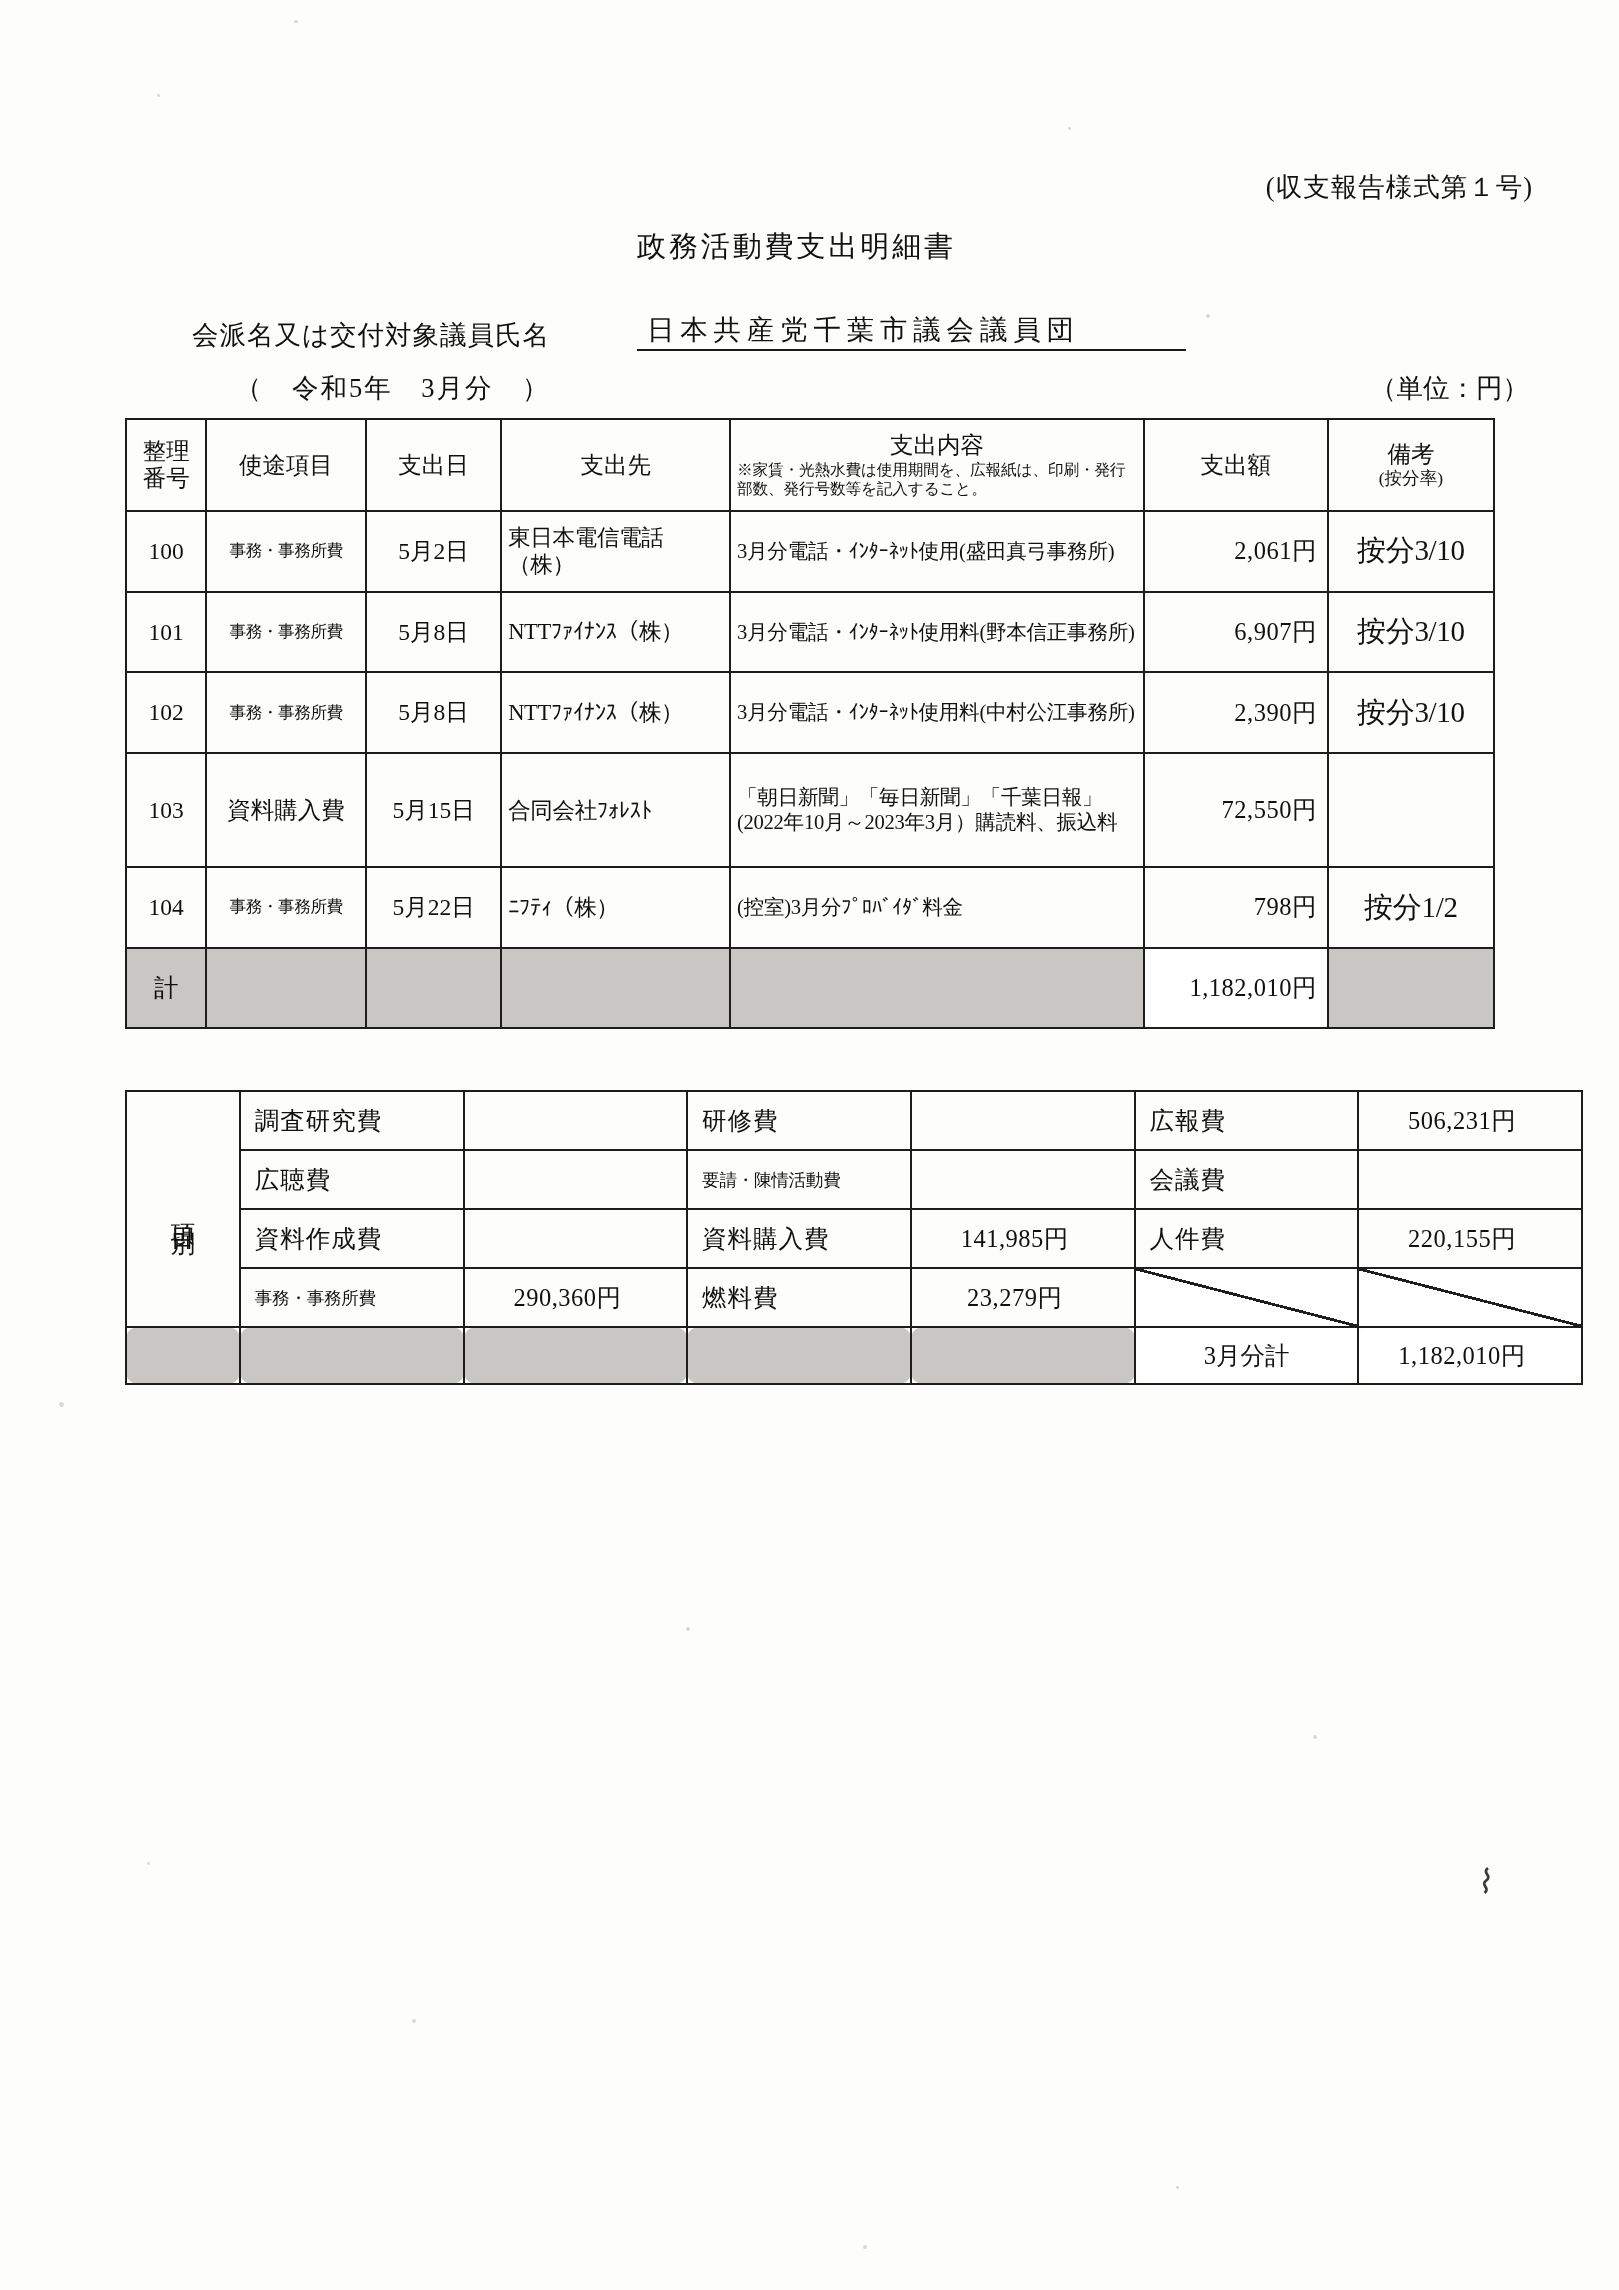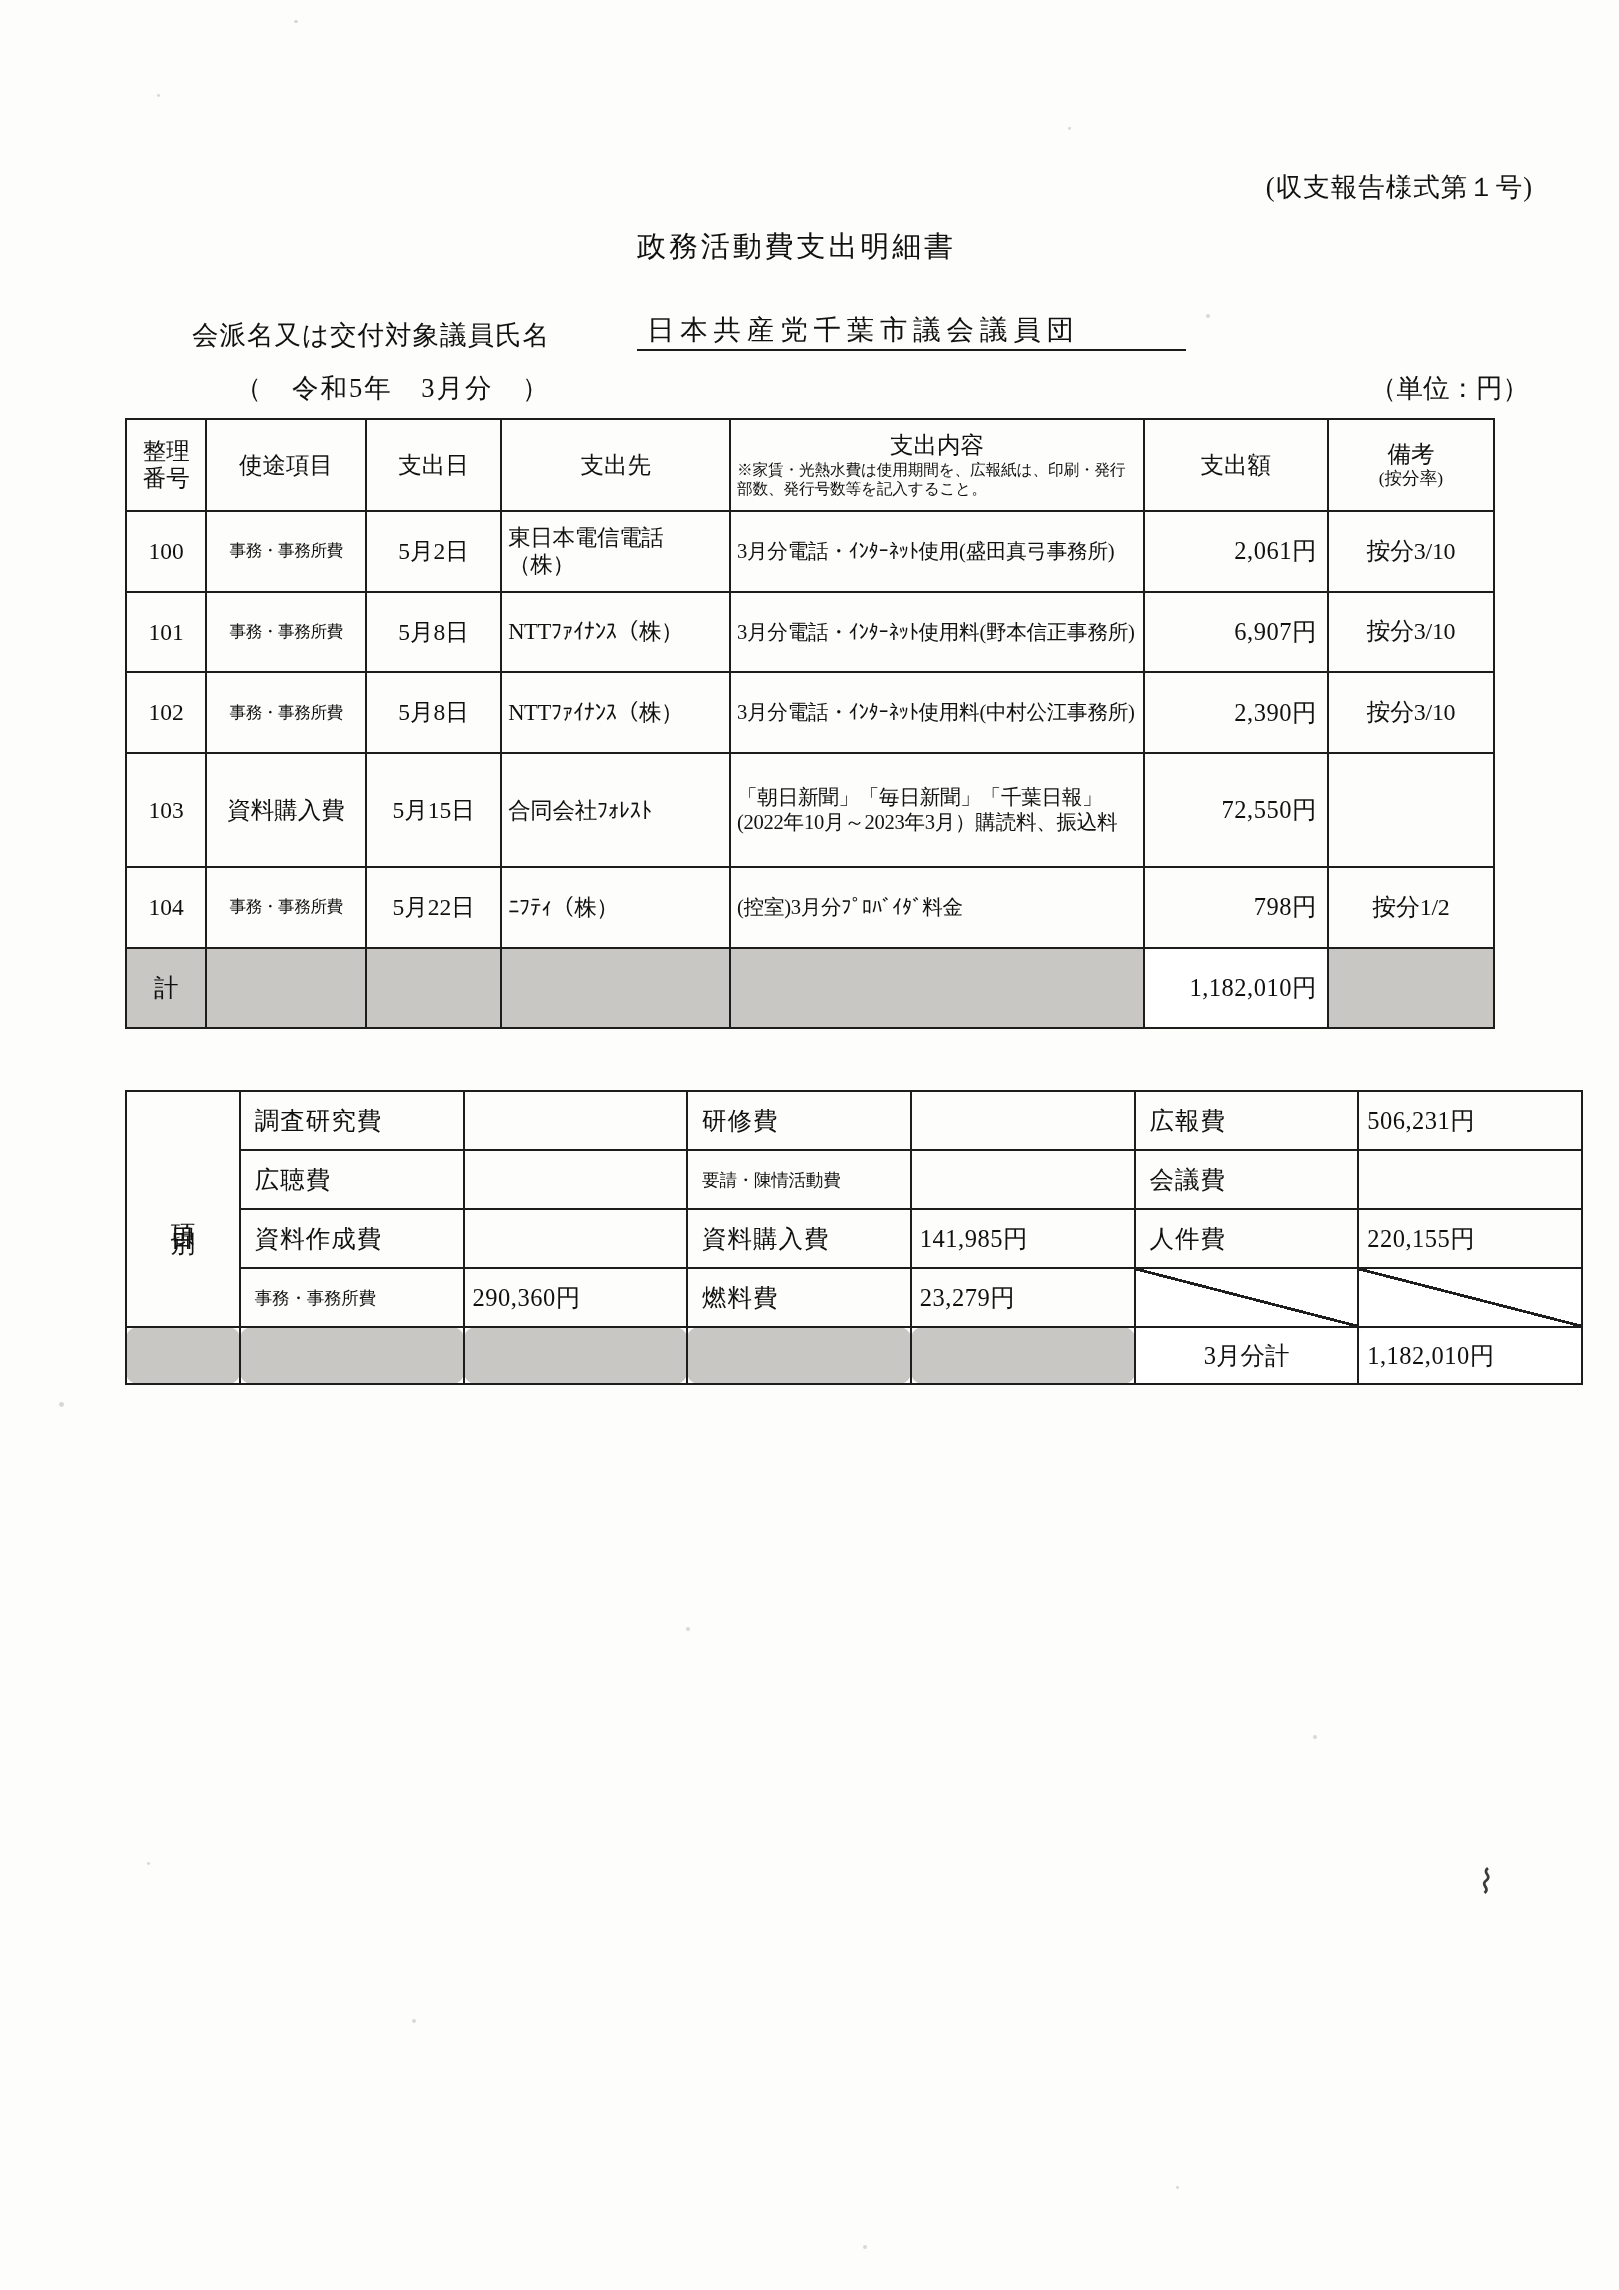--- a/index.html
+++ b/index.html
@@ -153,21 +153,21 @@
     line-height: 1.2;
     letter-spacing: -0.3px;
   }
   td.amount {
     text-align: right;
     font-size: 24.5px;
     padding-right: 9.8px;
     letter-spacing: 0.5px;
   }
   td.note {
-    font-size: 24px;
+    font-size: 29px;
     letter-spacing: -0.3px;
   }
   .tall { height: 106px !important; }
 
   .total-row td {
     height: 61px;
     background: #c9c7c3;
   }
   .total-row td.white {
     background: #ffffff;
@@ -196,21 +196,21 @@
     text-align: left;
     padding-left: 13.7px;
     letter-spacing: 1px;
   }
   .sum-table td.k.tight {
     font-size: 17.6px;
     letter-spacing: -0.3px;
     margin-top: 8px;
   }
   .sum-table td.v {
-    text-align: left;
+    text-align: center;
     padding-right: 24px;
     letter-spacing: 0.5px;
   }
   .sum-side {
     width: 98px;
     font-size: 25.5px;
     letter-spacing: 2px;
   }
   .sum-side-inner {
     writing-mode: vertical-rl;

